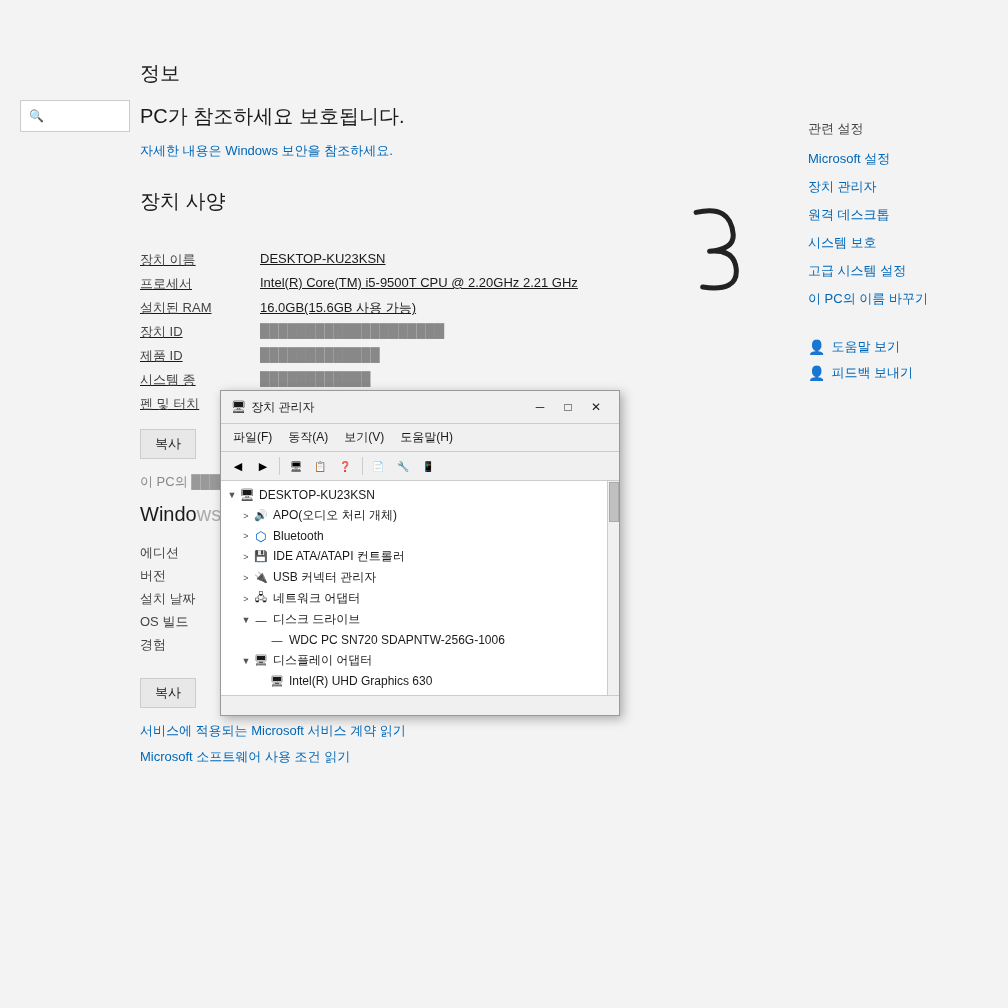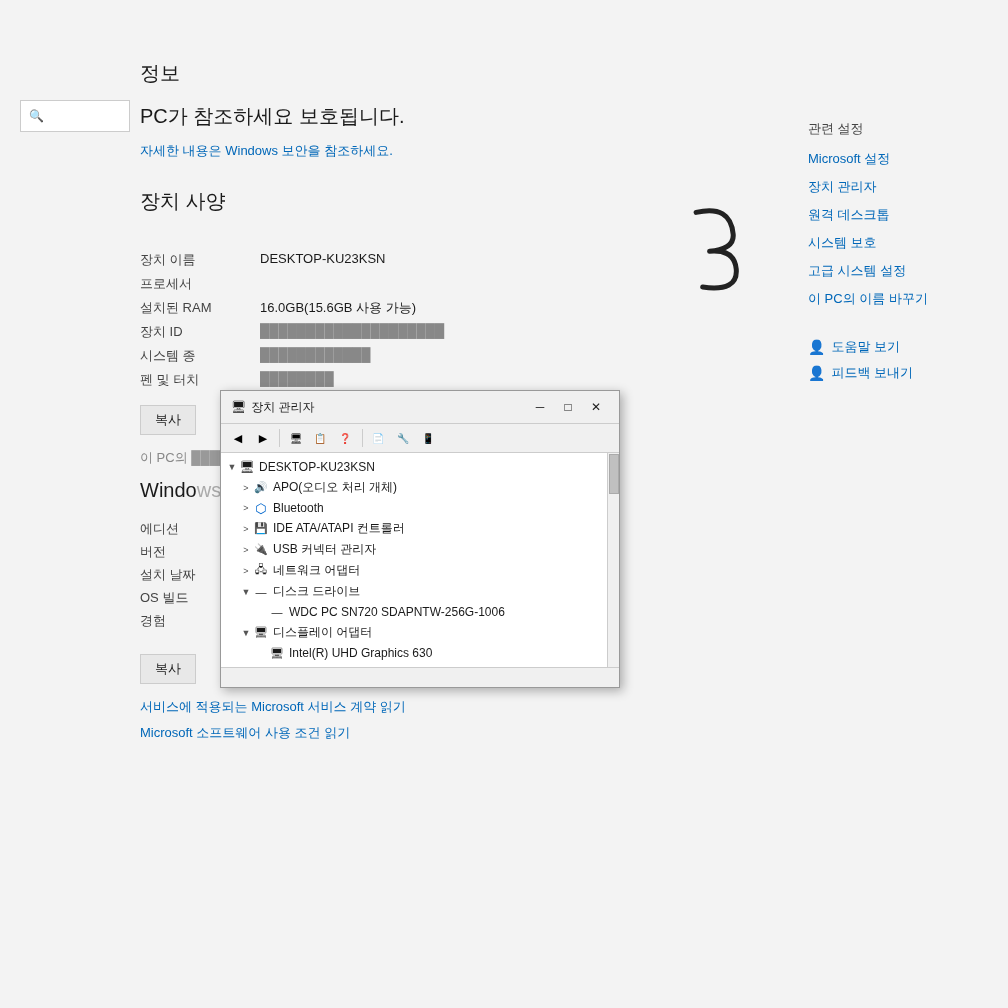--- a/index.html
+++ b/index.html
@@ -77,20 +77,21 @@
     .section-title {
       font-size: 20px;
       font-weight: 400;
       margin-bottom: 36px;
       color: #1a1a1a;
     }
 
     .info-table {
       width: 100%;
       margin-bottom: 4px;
+      text-decoration: underline;
     }
 
     .info-row {
       display: flex;
       margin-bottom: 6px;
       font-size: 13px;
     }
 
     .info-label {
       width: 120px;
@@ -373,28 +374,33 @@
     
     <h2 class="section-title">장치 사양</h2>
 
     <div class="info-table">
       <div class="info-row">
         <span class="info-label">장치 이름</span>
         <span class="info-value">DESKTOP-KU23KSN</span>
       </div>
       <div class="info-row">
         <span class="info-label">프로세서</span>
+        <span class="info-value">Intel(R) Core(TM) i5-9500T CPU @ 2.20GHz   2.21 GHz</span>
       </div>
       <div class="info-row">
         <span class="info-label">설치된 RAM</span>
         <span class="info-value">16.0GB(15.6GB 사용 가능)</span>
       </div>
       <div class="info-row">
         <span class="info-label">장치 ID</span>
         <span class="info-value" style="color:#888;">████████████████████</span>
+      </div>
+      <div class="info-row">
+        <span class="info-label">제품 ID</span>
+        <span class="info-value" style="color:#888;">█████████████</span>
       </div>
       <div class="info-row">
         <span class="info-label">시스템 종</span>
         <span class="info-value" style="color:#888;">████████████</span>
       </div>
       <div class="info-row">
         <span class="info-label">펜 및 터치</span>
         <span class="info-value" style="color:#888;">████████</span>
       </div>
     </div>
@@ -471,20 +477,26 @@
       <span style="font-size:12px;">🖥</span>
       <span>장치 관리자</span>
     </div>
     <div class="window-controls">
       <button class="win-btn">─</button>
       <button class="win-btn">□</button>
       <button class="win-btn close">✕</button>
     </div>
   </div>
 
+  <div class="window-menubar">
+    <span class="menu-item">파일(F)</span>
+    <span class="menu-item">동작(A)</span>
+    <span class="menu-item">보기(V)</span>
+    <span class="menu-item">도움말(H)</span>
+  </div>
 
   <div class="window-toolbar">
     <button class="toolbar-btn">◀</button>
     <button class="toolbar-btn">▶</button>
     <div class="toolbar-separator"></div>
     <button class="toolbar-btn" style="font-size:10px;">🖥</button>
     <button class="toolbar-btn" style="font-size:10px;">📋</button>
     <button class="toolbar-btn" style="font-size:10px;">❓</button>
     <div class="toolbar-separator"></div>
     <button class="toolbar-btn" style="font-size:10px;">📄</button>

